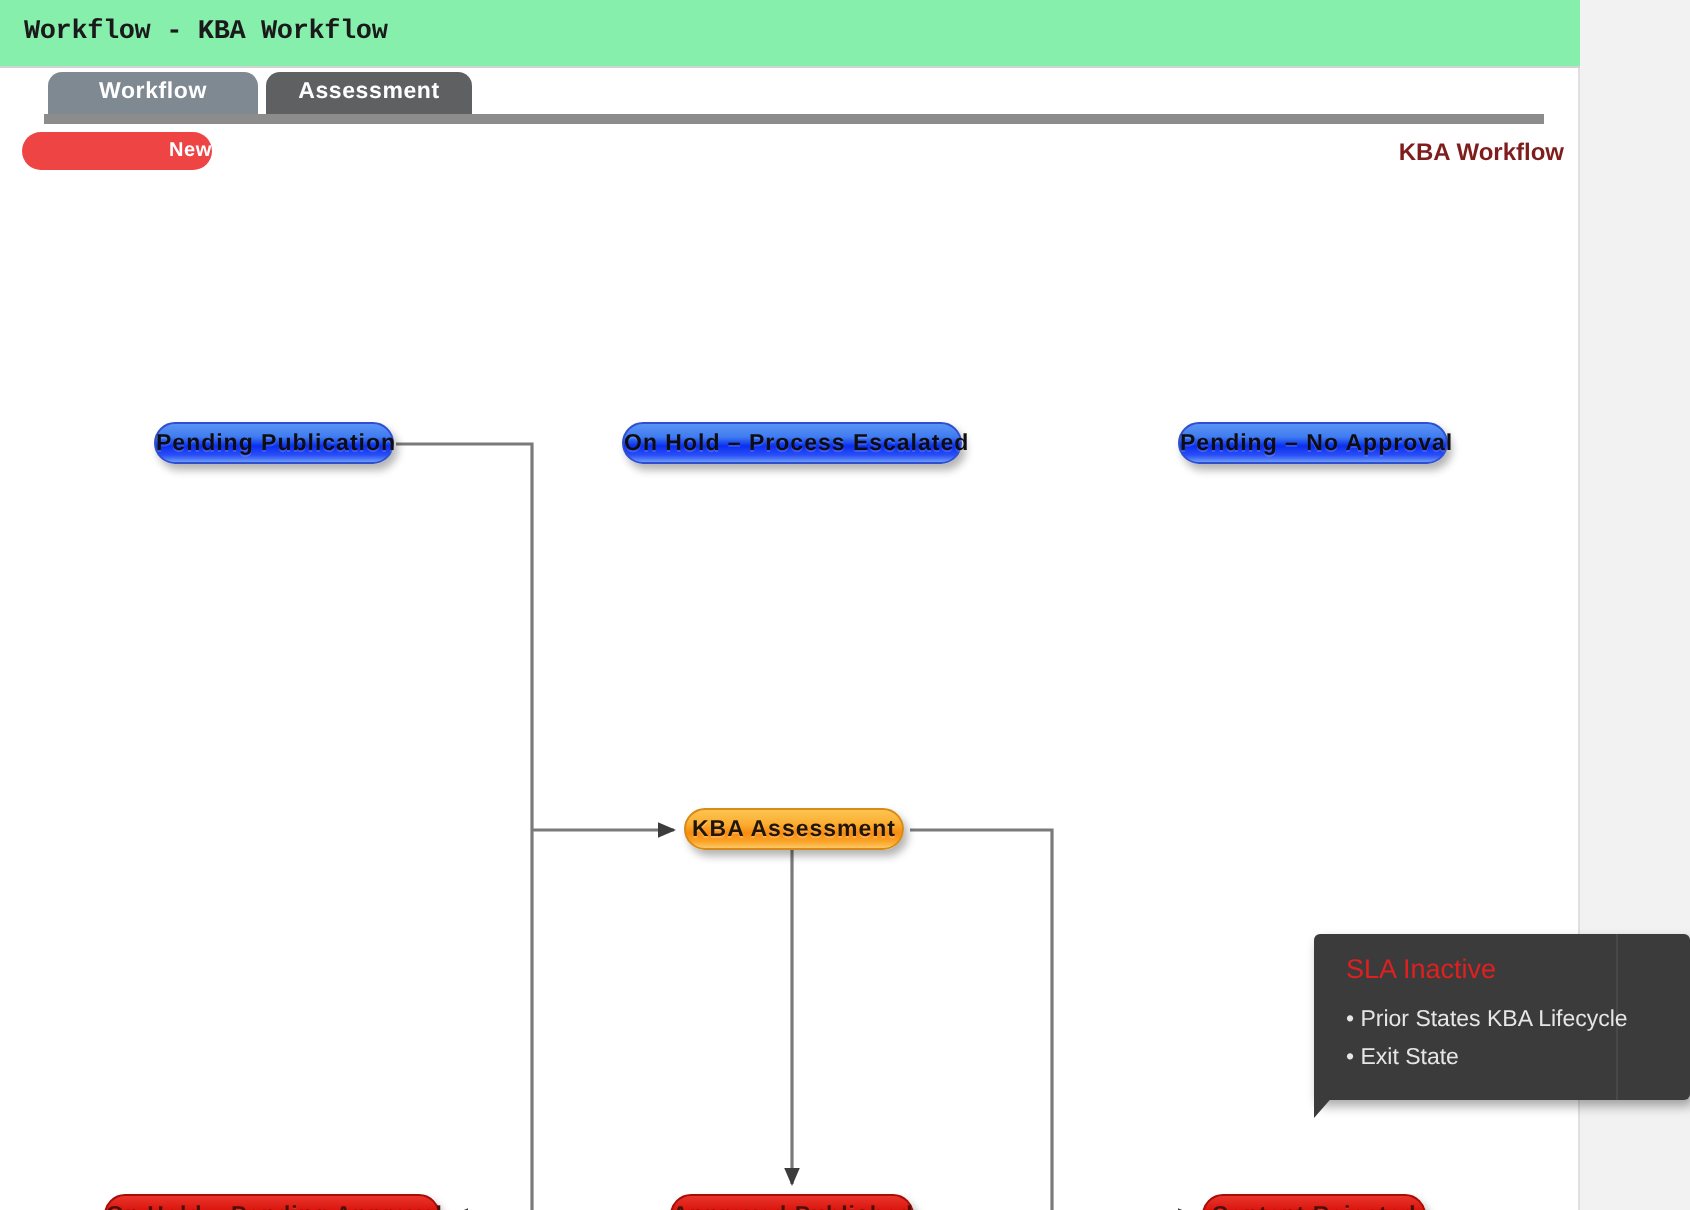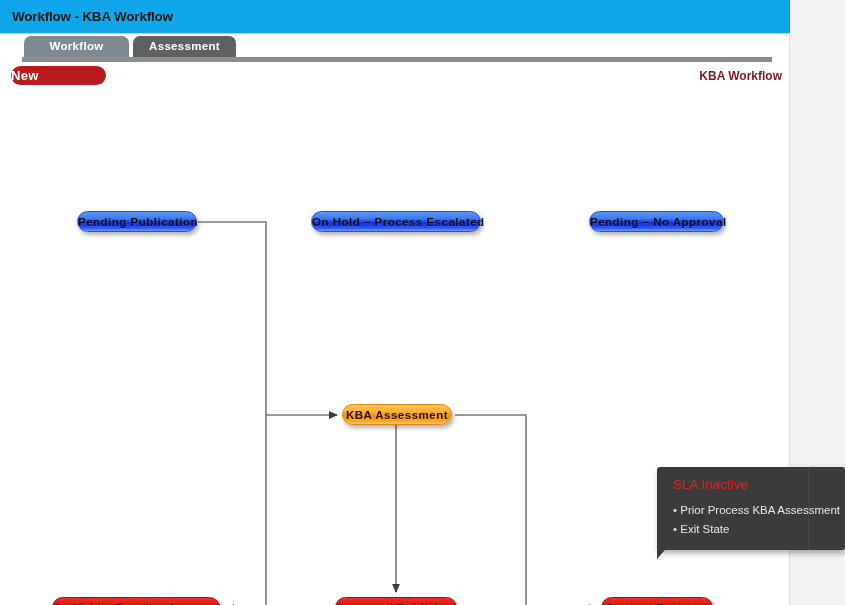--- a/index.html
+++ b/index.html
@@ -9,22 +9,23 @@
     font-family: "Liberation Sans", sans-serif;
     overflow: hidden;
   }
 
   #app { position: relative; width: 845px; height: 605px; }
 
   
   .titlebar {
     position: absolute; left: 0; top: 0;
     width: 790px; height: 34px;
-    background: #0ea5e9;
+    background: #86efac;
     border-bottom: 1px solid #d3d3d3;
+    font-family: Liberation Mono, monospace;
   }
   .titlebar-text {
     position: absolute; left: 12px; top: 9px;
     font-size: 13.5px; font-weight: bold; color: #1a1a1a;
     letter-spacing: -0.2px;
   }
 
   
   .panel {
     position: absolute; left: 0; top: 34px;
@@ -49,24 +50,24 @@
 
   .tab-underline {
     position: absolute; left: 22px; top: 23px;
     width: 750px; height: 5px; background: #8c8c8c;
   }
 
   
   .newbtn {
     position: absolute; left: 11px; top: 32px;
     width: 95px; height: 19px;
-    background: #b91c1c;
+    background: #ef4444;
     border-radius: 10px;
-    color: #ffffff; font-size: 13px; font-weight: bold;
-    text-align: left; line-height: 19px;
+    color: #ffffff; font-size: 10px; font-weight: bold;
+    text-align: right; line-height: 19px;
     letter-spacing: 0.3px;
     cursor: pointer; user-select: none;
   }
 
   .canvas-title {
     position: absolute; right: 7px; top: 35px;
     font-size: 12px; font-weight: bold; color: #7f1d1d;
   }
 
   
@@ -197,18 +198,18 @@
       <div class="node node-red" style="left:52px;  top:505px; width:168px;">On Hold – Pending Approval</div>
       <div class="node node-red" style="left:335px; top:505px; width:122px;">Approved Published</div>
       <div class="node node-red" style="left:601px; top:505px; width:112px;">Content Rejected</div>
 
     </div>
   </div>
 
   <div class="tooltip">
     <div class="tooltip-seam"></div>
     <div class="tooltip-title">SLA Inactive</div>
-    <div class="tooltip-line tt-l1">• Prior Process  KBA Assessment</div>
+    <div class="tooltip-line tt-l1">• Prior States  KBA Lifecycle</div>
     <div class="tooltip-line tt-l2">• Exit State</div>
     <div class="tooltip-tail"></div>
   </div>
 
 </div>
 
 </body></html>

